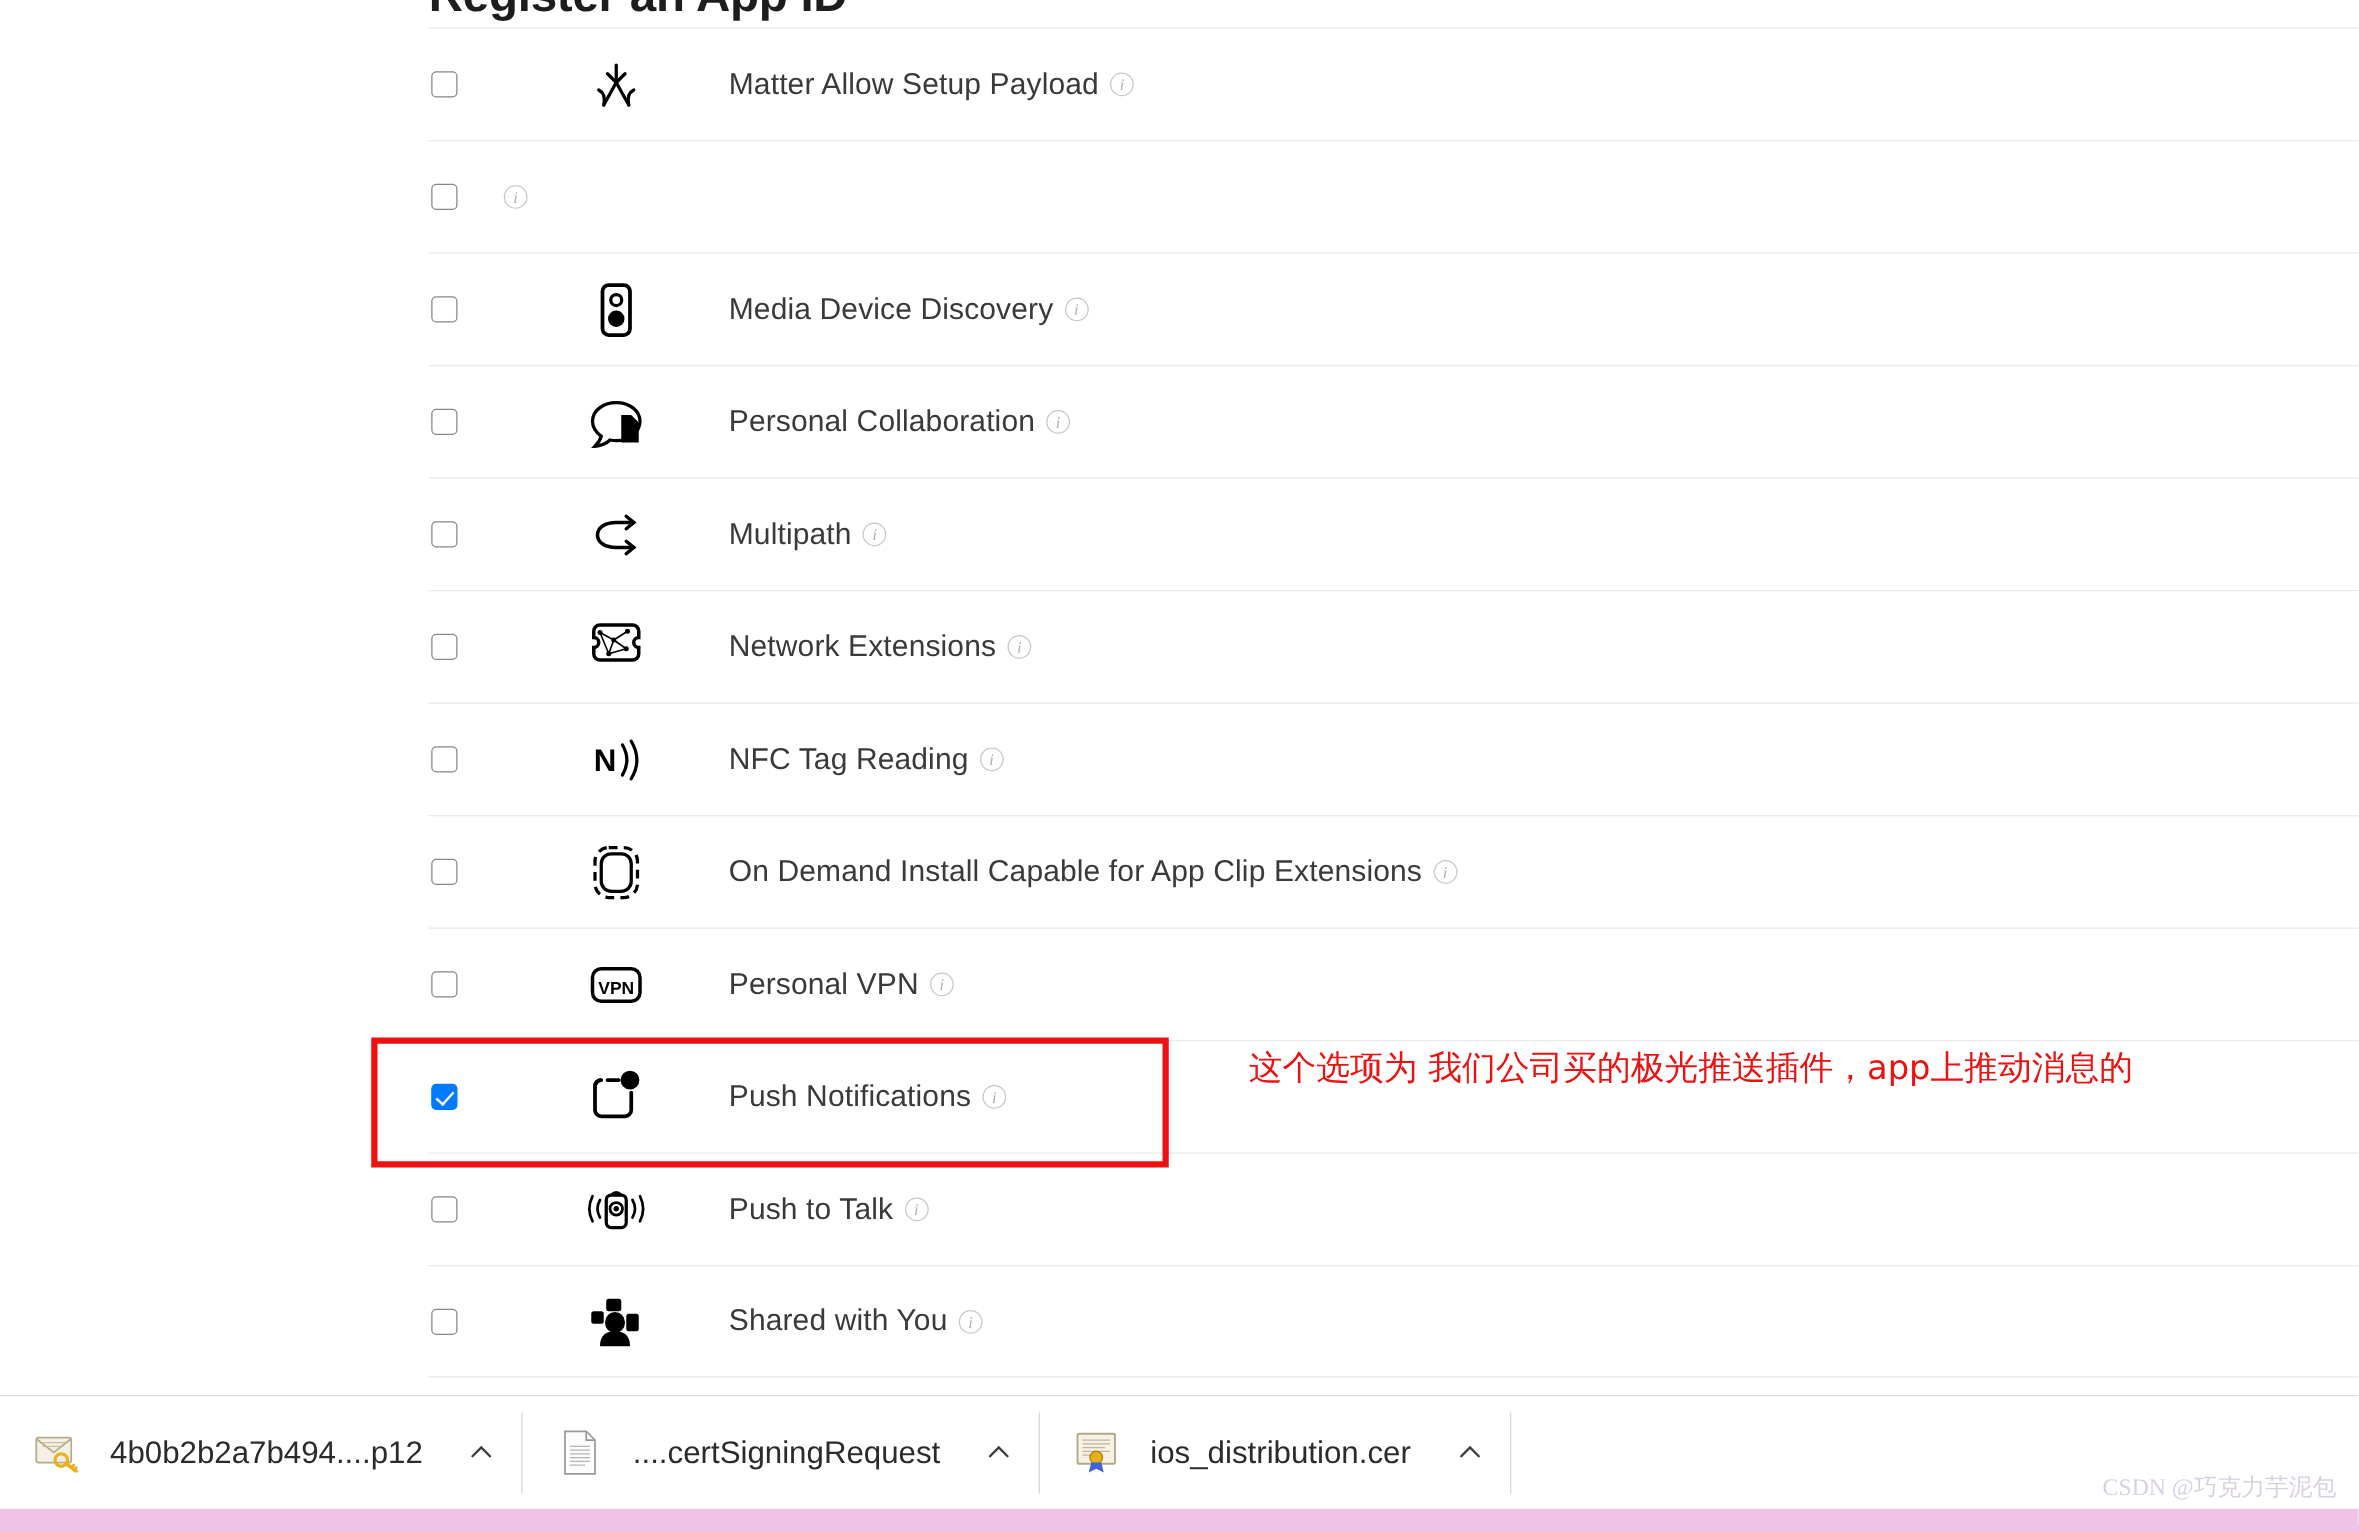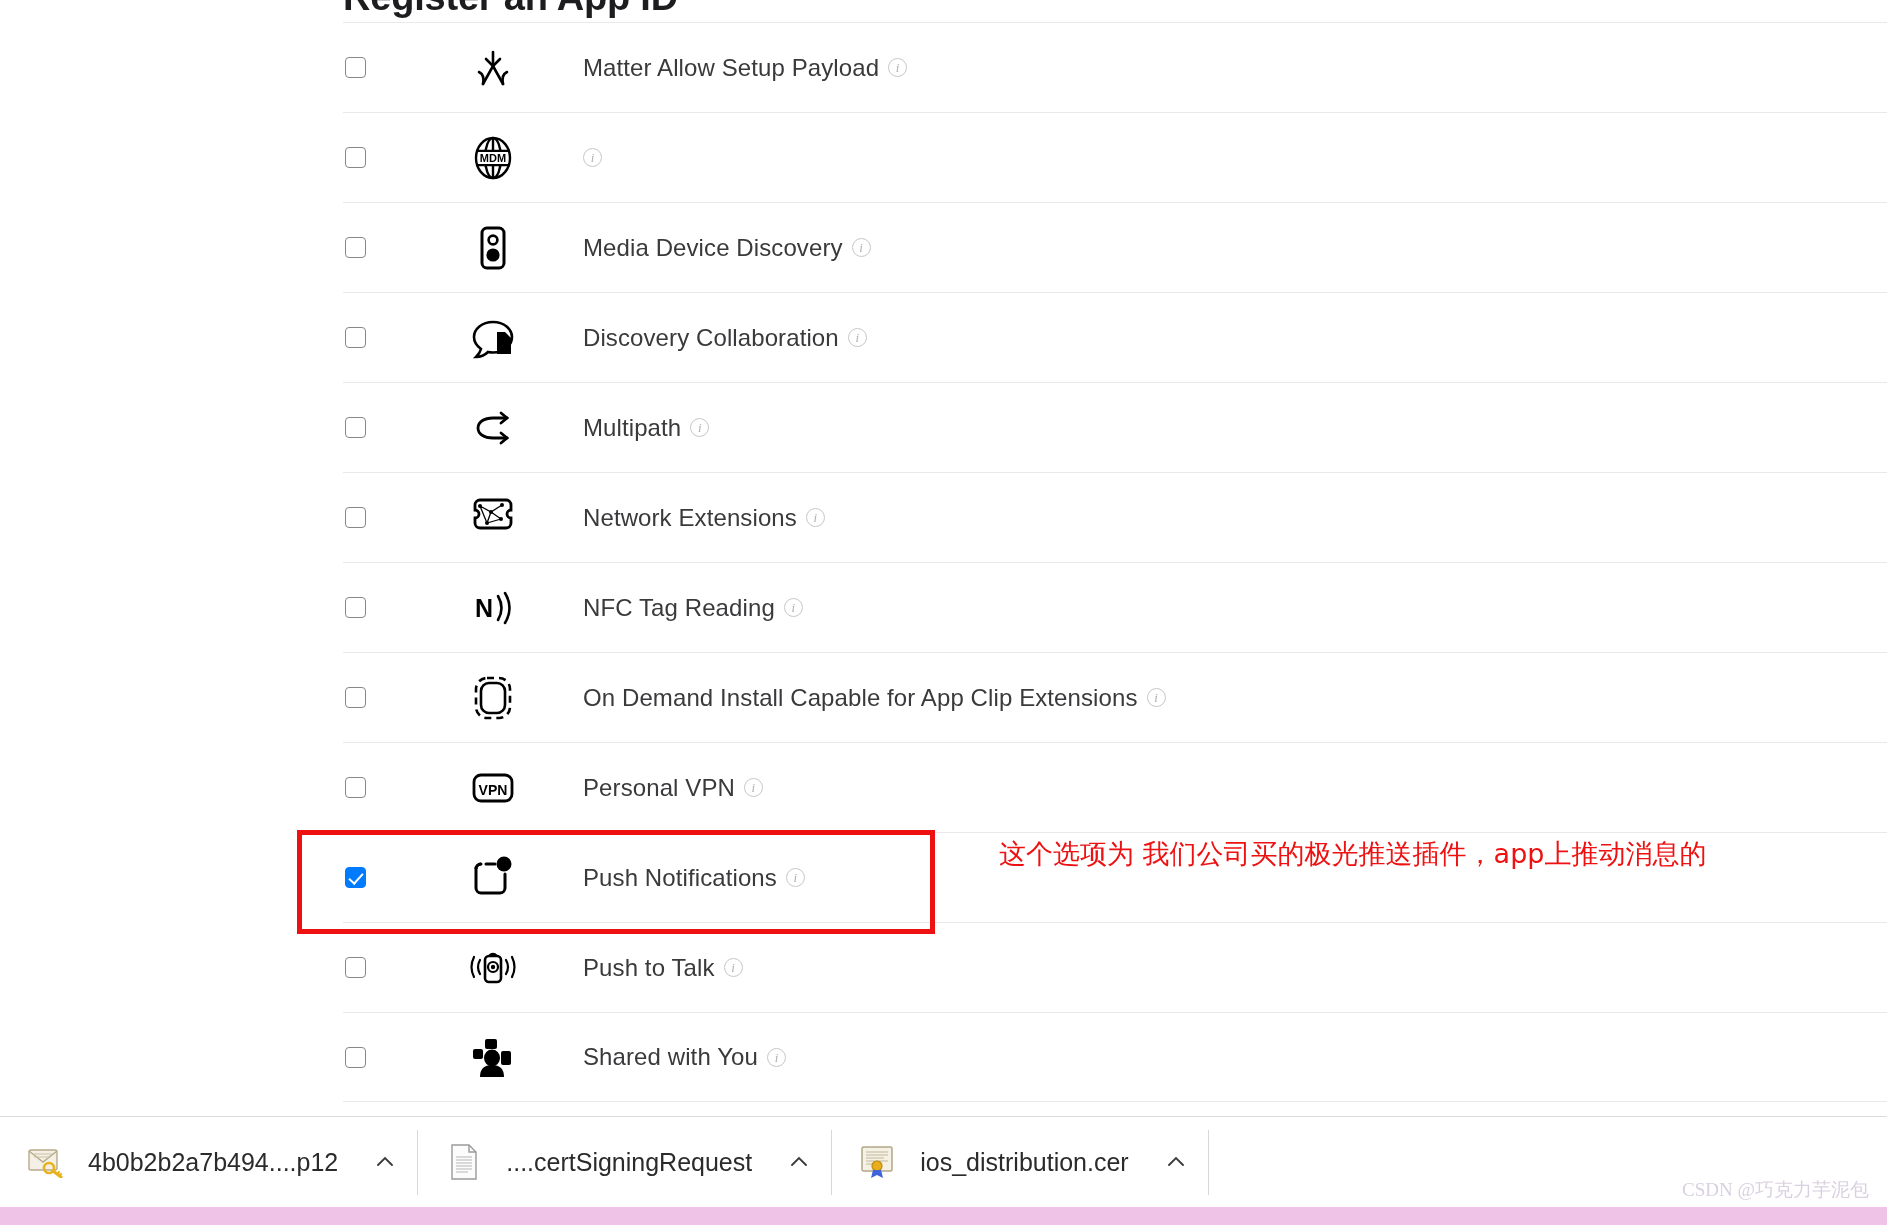--- a/index.html
+++ b/index.html
@@ -243,33 +243,20 @@
       <div class="label-cell">
         <span>Matter Allow Setup Payload</span>
         <span class="info-icon">i</span>
       </div>
     </div>
 
     <div class="cap-row">
       <div class="cb-cell">
         <span class="cbox"></span>
       </div>
-      <div class="icon-cell">
-        <svg width="52" height="52" viewBox="0 0 52 52">
-          <g fill="none" stroke="#000" stroke-width="2.4">
-            <ellipse cx="26" cy="26" rx="17" ry="20"></ellipse>
-            <ellipse cx="26" cy="26" rx="8" ry="20"></ellipse>
-            <line x1="9" y1="19" x2="43" y2="19"></line>
-            <line x1="9" y1="33" x2="43" y2="33"></line>
-            <line x1="26" y1="6" x2="26" y2="46"></line>
-          </g>
-          <rect x="11" y="20" width="30" height="12" fill="#fff"></rect>
-          <text x="26" y="30" font-size="11" font-weight="bold" text-anchor="middle" font-family="Liberation Sans, sans-serif" fill="#000">MDM</text>
-        </svg>
-      </div>
       <div class="label-cell">
         <span class="info-icon">i</span>
       </div>
     </div>
 
     <div class="cap-row">
       <div class="cb-cell">
         <span class="cbox"></span>
       </div>
       <div class="icon-cell">
@@ -289,21 +276,21 @@
       <div class="cb-cell">
         <span class="cbox"></span>
       </div>
       <div class="icon-cell">
         <svg width="52" height="52" viewBox="0 0 52 52">
           <path d="M26 10 C15 10 7 17 7 25 C7 30 10 34 14 37 C13 41 11 43 9 45 C14 45 19 42 21 40 C22.5 40.3 24 40.5 26 40.5 C37 40.5 45 33.5 45 25 C45 17 37 10 26 10 Z" fill="none" stroke="#000" stroke-width="2.6"></path>
           <path d="M30 20 h8 l6 6 v16 h-14 z" fill="#000"></path>
         </svg>
       </div>
       <div class="label-cell">
-        <span>Discovery Collaboration</span>
+        <span>Personal Collaboration</span>
         <span class="info-icon">i</span>
       </div>
     </div>
 
     <div class="cap-row">
       <div class="cb-cell">
         <span class="cbox"></span>
       </div>
       <div class="icon-cell">
         <svg width="52" height="52" viewBox="0 0 52 52">

